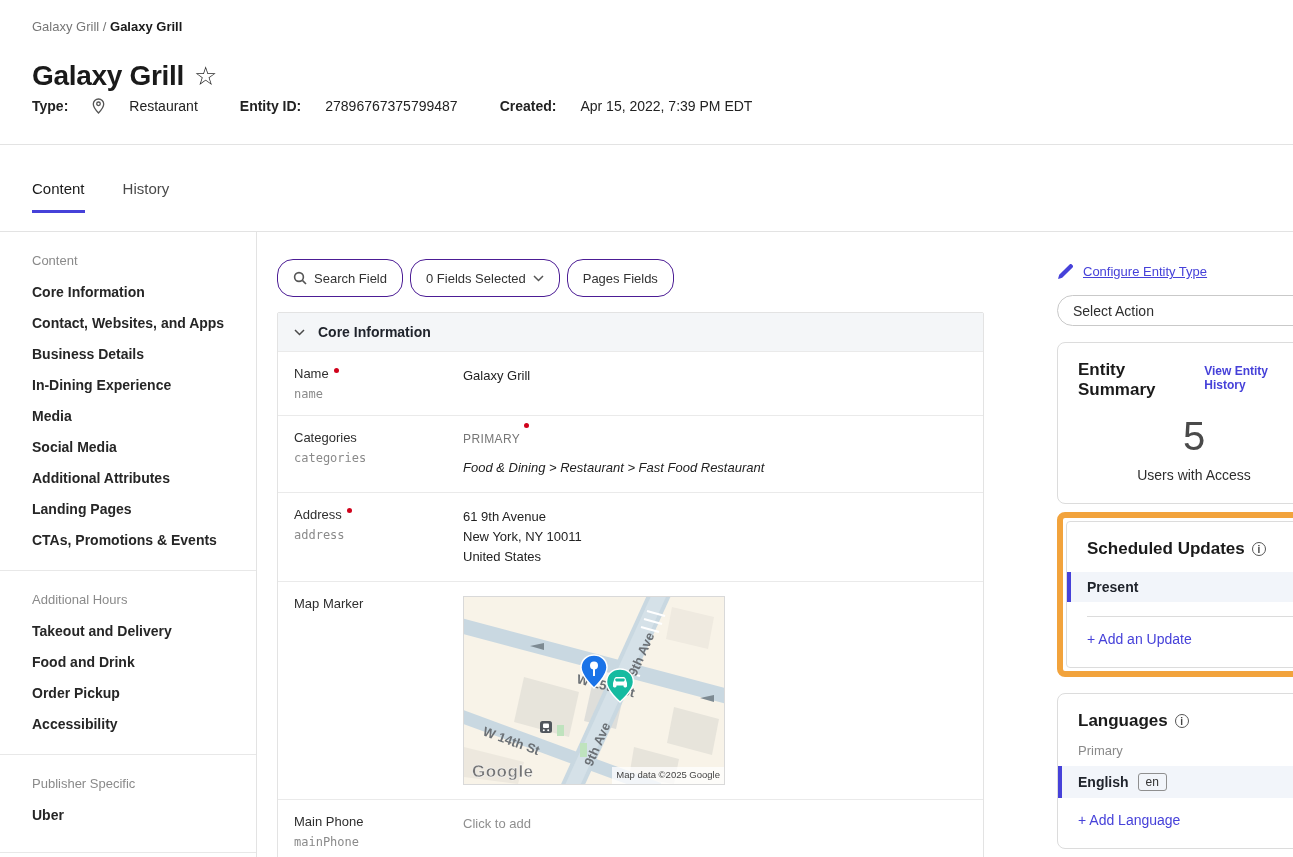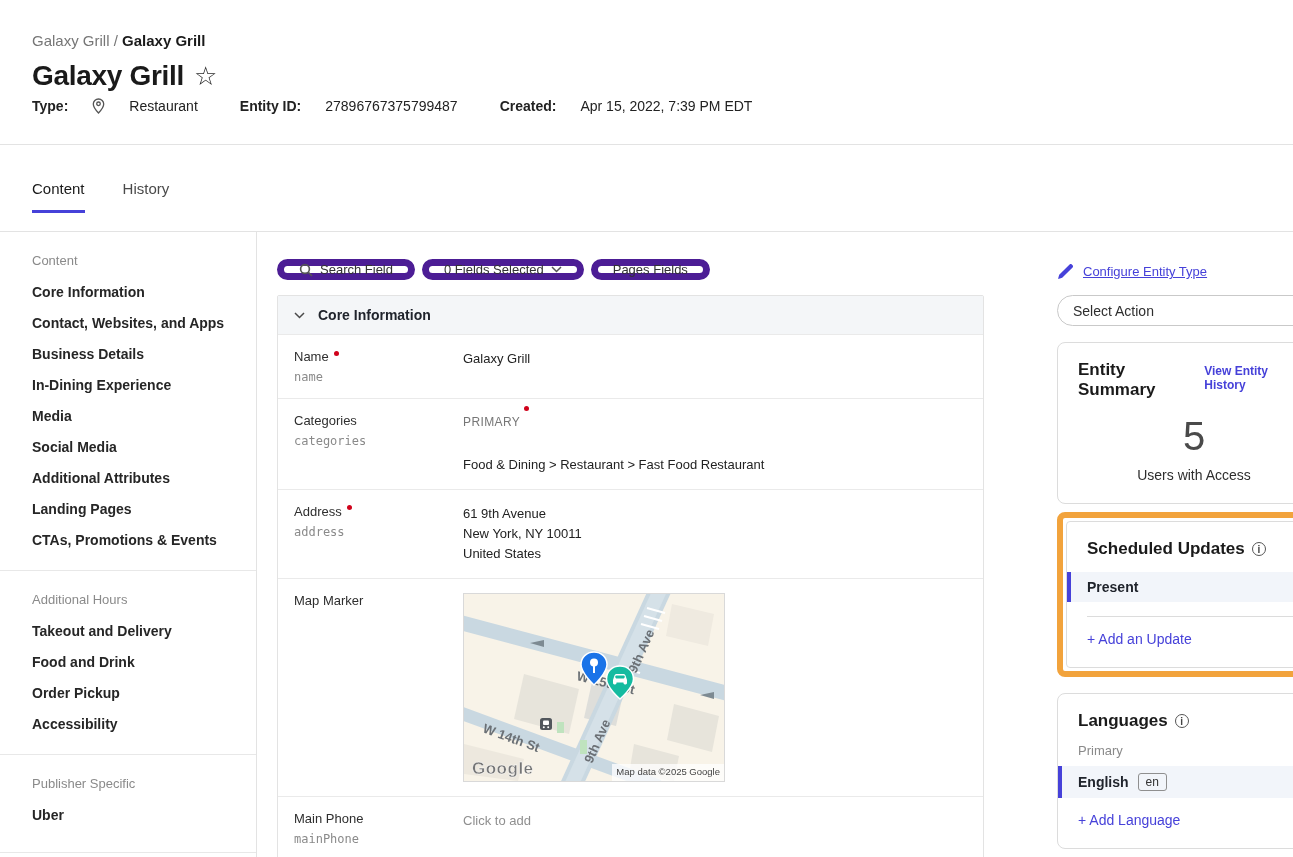--- a/index.html
+++ b/index.html
@@ -2,21 +2,21 @@
 <html><head>
 <meta charset="utf-8">
 <style>
   * { box-sizing: border-box; margin: 0; padding: 0; }
   html,body { background:#fff; }
   .page {
     position: relative; width: 1293px; height: 857px; overflow: hidden;
     font-family: "Liberation Sans", "DejaVu Sans", sans-serif; color: #1a1a1a; background: #fff;
   }
   
-  .breadcrumb { position:absolute; left:32px; top:32px; font-size:15px; color:#767676; }
+  .breadcrumb { position:absolute; left:32px; top:19px; font-size:13px; color:#767676; }
   .breadcrumb .crumb-current { color:#1a1a1a; font-weight:bold; }
   .breadcrumb .crumb-link { color:#767676; cursor:pointer; }
   .title-row { position:absolute; left:32px; top:60px; display:flex; align-items:center; gap:10px; }
   .page-title { font-size:28px; font-weight:bold; color:#1a1a1a; letter-spacing:-0.3px; }
   .star { font-size:26px; line-height:1; color:#2b2b2b; cursor:pointer; }
   .meta-row { position:absolute; left:32px; top:98px; display:flex; align-items:center; gap:42px; font-size:14px; color:#222; }
   .meta-item { display:flex; align-items:center; gap:24px; }
   .meta-label { font-weight:bold; }
   .hr-full { position:absolute; left:0; width:1293px; border-top:1px solid #e3e3e3; }
   .hr-1 { top:144px; } .hr-2 { top:231px; }
@@ -26,32 +26,32 @@
   .tab.active { color:#1a1a1a; border-bottom:3px solid var(--accent); }
   :root { --accent:#4641D9; --orange:#F2A33C; --red:#D0021B; }
   
   .sidebar { position:absolute; left:0; top:232px; width:257px; height:625px; border-right:1px solid #e3e3e3; padding:0 0 0 32px; }
   .nav-header { font-size:13px; color:#8a8a8a; margin:21px 0 8px; }
   .nav-item { font-size:14px; font-weight:bold; color:#262626; padding:7.5px 0; cursor:pointer; }
   .nav-divider { width:256px; margin-left:-32px; border-top:1px solid #e8e8e8; margin-top:15px; }
   
   .main { position:absolute; left:277px; top:232px; width:707px; }
   .toolbar { margin-top:27px; display:flex; gap:7px; }
-  .pill { height:21px; display:flex; align-items:center; gap:7px; padding:0 15px; border:7px solid #4c1d95; border-radius:16px; font-size:13px; color:#333; background:#fff; cursor:pointer; }
+  .pill { height:38px; display:flex; align-items:center; gap:7px; padding:0 15px; border:1px solid #4c1d95; border-radius:16px; font-size:13px; color:#333; background:#fff; cursor:pointer; }
   .section { margin-top:15px; border:1px solid #e3e3e3; border-radius:2px; }
   .section-header { background:#f4f6f8; height:38px; display:flex; align-items:center; gap:13px; padding:0 16px; cursor:pointer; }
   .section-title { font-size:14px; font-weight:bold; color:#20242c; }
   .field-row { display:flex; border-top:1px solid #eaeaea; padding:14px 16px; }
   .field-label-col { width:169px; flex:none; }
   .field-label { font-size:13px; color:#2e2e2e; display:flex; align-items:center; gap:5px; }
   .field-api { font-family:"DejaVu Sans Mono", "Liberation Mono", monospace; font-size:12px; color:#8a8a8a; margin-top:6px; }
   .field-value { font-size:13px; color:#222; line-height:1.55; }
   .placeholder-value { color:#8f8f8f; }
   .primary-tag { font-size:12px; color:#767676; letter-spacing:0.4px; display:flex; align-items:flex-start; gap:4px; }
-  .cat-path { margin-top:23px; }
+  .cat-path { margin-top:9px;font-style:italic; }
   .req-dot { width:5px; height:5px; border-radius:50%; background:var(--red); display:inline-block; margin-top:-7px; flex:none; }
   .i-icon { width:14px; height:14px; border:1px solid #555; border-radius:50%; font-size:10px; color:#444; display:inline-flex; align-items:center; justify-content:center; font-style:normal; cursor:pointer; flex:none; }
   .map-frame { border:1px solid #d9d9d9; width:262px; height:189px; overflow:hidden; cursor:grab; }
   
   .rail { position:absolute; left:1057px; top:232px; width:274px; }
   .configure-row { margin-top:31px; display:flex; align-items:center; gap:9px; }
   .link { color:var(--accent); cursor:pointer; }
   .configure-link { font-size:13px; text-decoration:underline; }
   .select-action { margin-top:15px; height:31px; border:1px solid #c9c9c9; border-radius:16px; display:flex; align-items:center; justify-content:space-between; padding:0 15px; font-size:14px; color:#2e2e2e; cursor:pointer; background:#fff; }
   .card { margin-top:16px; border:1px solid #dcdcdc; border-radius:8px; background:#fff; padding:17px 20px 20px; }

